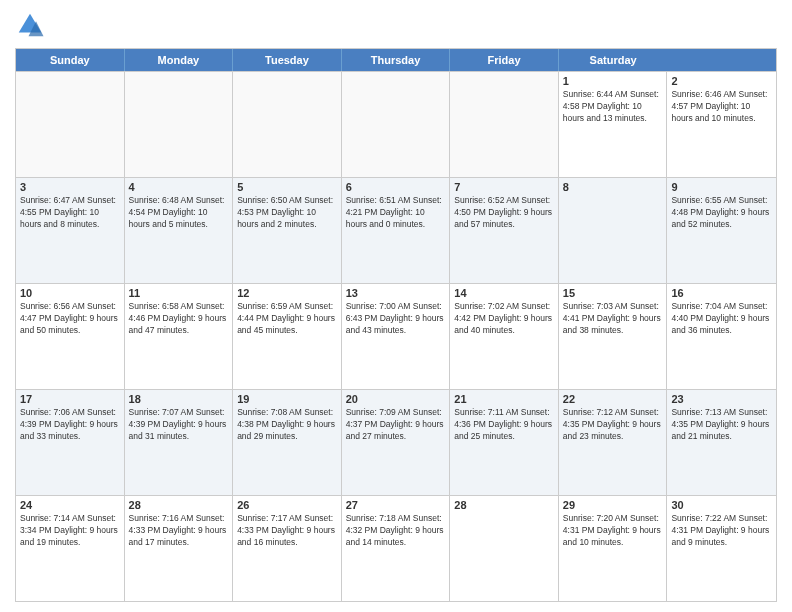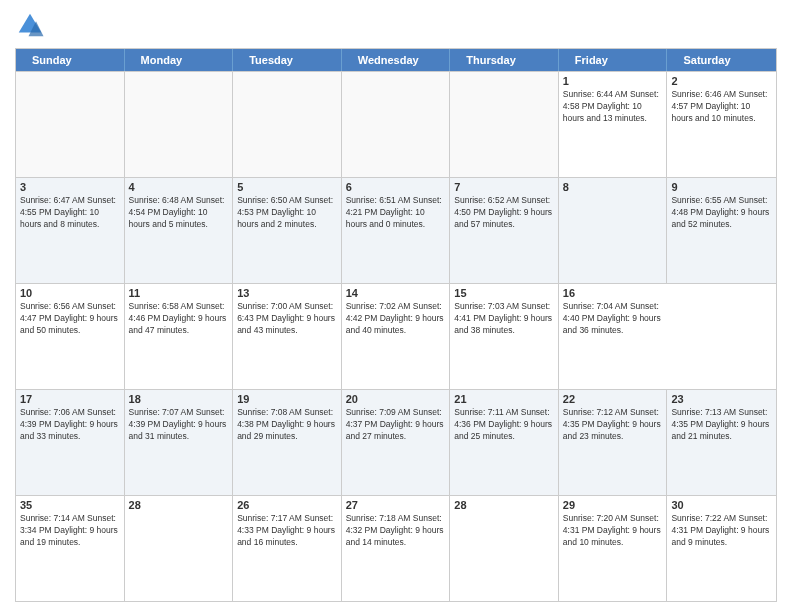--- a/index.html
+++ b/index.html
@@ -60,21 +60,21 @@
     .cal-header-row {
       display: grid;
       grid-template-columns: repeat(7, 1fr);
       background: #4a7fc1;
     }
     .cal-header-cell {
       color: #fff;
       font-size: 11px;
       font-weight: bold;
       padding: 5px 16px;
-      text-align: left;
+      text-align: center;
       border-right: 1px solid #6a9fd1;
     }
     .cal-header-cell:last-child {
       border-right: none;
     }
     .cal-body {
       flex: 1;
       display: flex;
       flex-direction: column;
     }
@@ -132,21 +132,20 @@
       <div class="month-title"></div>
       <div class="location"></div>
     </div>
   </div>
 
   <div class="calendar">
     <div class="cal-header-row">
     <div class="cal-header-cell">Sunday</div>
         <div class="cal-header-cell">Monday</div>
         <div class="cal-header-cell">Tuesday</div>
-        <div class="cal-header-cell">Wednesday</div>
         <div class="cal-header-cell">Thursday</div>
         <div class="cal-header-cell">Friday</div>
         <div class="cal-header-cell">Saturday</div>
       </div>
 
     <div class="cal-body">
     <div class="cal-row">
           <div class="cal-cell empty"></div>
           <div class="cal-cell empty"></div>
           <div class="cal-cell empty"></div>
@@ -223,20 +222,27 @@
 and 50 minutes.</div>
           </div>
           <div class="cal-cell">
             <span class="day-num">11</span>
             <div class="day-info">Sunrise: 6:58 AM
 Sunset: 4:46 PM
 Daylight: 9 hours
 and 47 minutes.</div>
           </div>
           <div class="cal-cell">
+            <span class="day-num">12</span>
+            <div class="day-info">Sunrise: 6:59 AM
+Sunset: 4:44 PM
+Daylight: 9 hours
+and 45 minutes.</div>
+          </div>
+          <div class="cal-cell">
             <span class="day-num">13</span>
             <div class="day-info">Sunrise: 7:00 AM
 Sunset: 6:43 PM
 Daylight: 9 hours
 and 43 minutes.</div>
           </div>
           <div class="cal-cell">
             <span class="day-num">14</span>
             <div class="day-info">Sunrise: 7:02 AM
 Sunset: 4:42 PM
@@ -304,28 +310,32 @@
           <div class="cal-cell shaded">
             <span class="day-num">23</span>
             <div class="day-info">Sunrise: 7:13 AM
 Sunset: 4:35 PM
 Daylight: 9 hours
 and 21 minutes.</div>
           </div>
         </div>
         <div class="cal-row">
           <div class="cal-cell">
-            <span class="day-num">35</span>
+            <span class="day-num">24</span>
             <div class="day-info">Sunrise: 7:14 AM
 Sunset: 3:34 PM
 Daylight: 9 hours
 and 19 minutes.</div>
           </div>
           <div class="cal-cell">
             <span class="day-num">28</span>
+            <div class="day-info">Sunrise: 7:16 AM
+Sunset: 4:33 PM
+Daylight: 9 hours
+and 17 minutes.</div>
           </div>
           <div class="cal-cell">
             <span class="day-num">26</span>
             <div class="day-info">Sunrise: 7:17 AM
 Sunset: 4:33 PM
 Daylight: 9 hours
 and 16 minutes.</div>
           </div>
           <div class="cal-cell">
             <span class="day-num">27</span>

